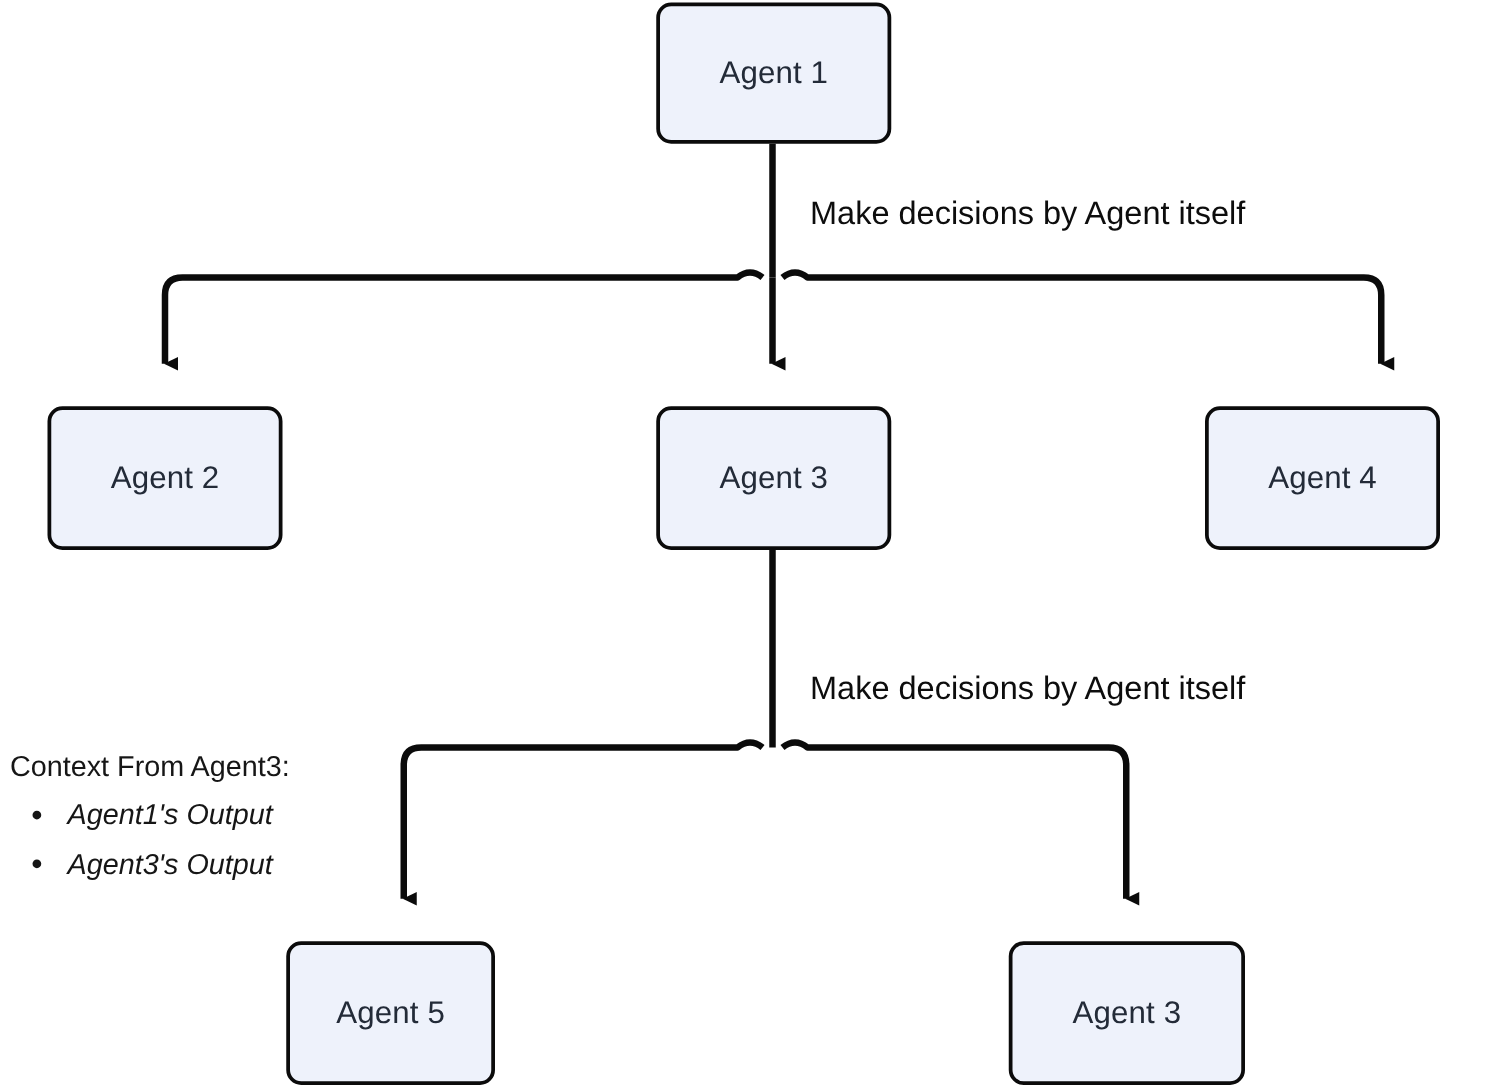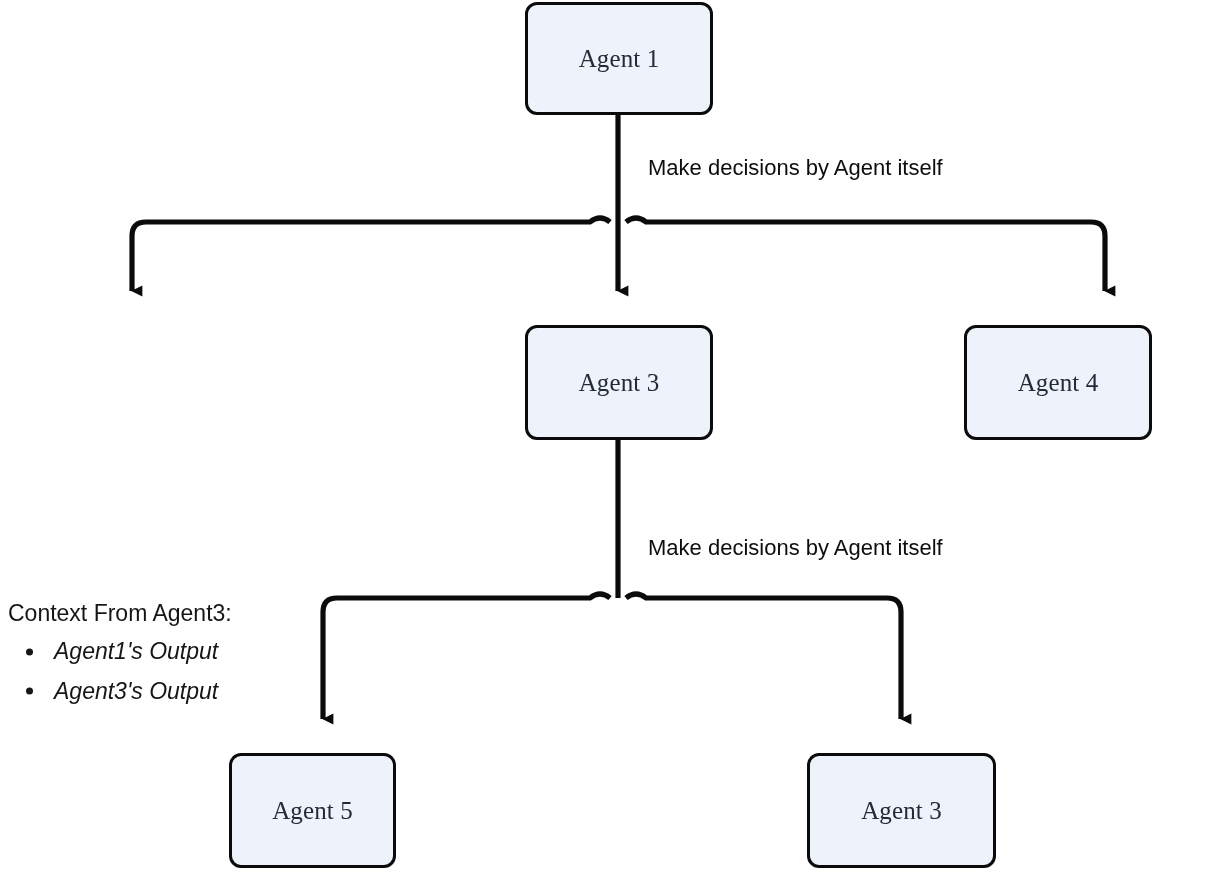--- a/index.html
+++ b/index.html
@@ -28,27 +28,27 @@
     position: absolute;
     box-sizing: border-box;
     background: #eef2fb;
     border: 3.5px solid #0b0b0b;
     border-radius: 12px;
     display: flex;
     align-items: center;
     justify-content: center;
     color: #232b38;
     font-size: 25px;
-    font-family: Liberation Serif, serif;
+    font-family: Liberation Sans, sans-serif;
     letter-spacing: 0.1px;
   }
   .edge-label {
     position: absolute;
     color: #0d0d0d;
-    font-size: 22px;
+    font-size: 26px;
     font-family: "Liberation Sans", sans-serif;
     white-space: nowrap;
     line-height: 1;
   }
   .context-block {
     position: absolute;
     color: #161616;
     font-family: "Liberation Sans", sans-serif;
     white-space: nowrap;
   }
@@ -106,20 +106,23 @@
       <path d="M610,598 Q600,590 590,598 L337,598 Q323,598 323,612 L323,719" marker-end="url(#arrow)"></path>
 
       <path d="M626,598 Q636,590 646,598 L887,598 Q901,598 901,612 L901,719" marker-end="url(#arrow)"></path>
     </g>
   </svg>
 
   <div class="node" style="left:525px; top:2px; width:188px; height:113px;">
     <span>Agent 1</span>
   </div>
 
+  <div class="node" style="left:38px; top:325px; width:188px; height:115px;">
+    <span>Agent 2</span>
+  </div>
 
   <div class="node" style="left:525px; top:325px; width:188px; height:115px;">
     <span>Agent 3</span>
   </div>
 
   <div class="node" style="left:964px; top:325px; width:188px; height:115px;">
     <span>Agent 4</span>
   </div>
 
   <div class="node" style="left:229px; top:753px; width:167px; height:115px;">

